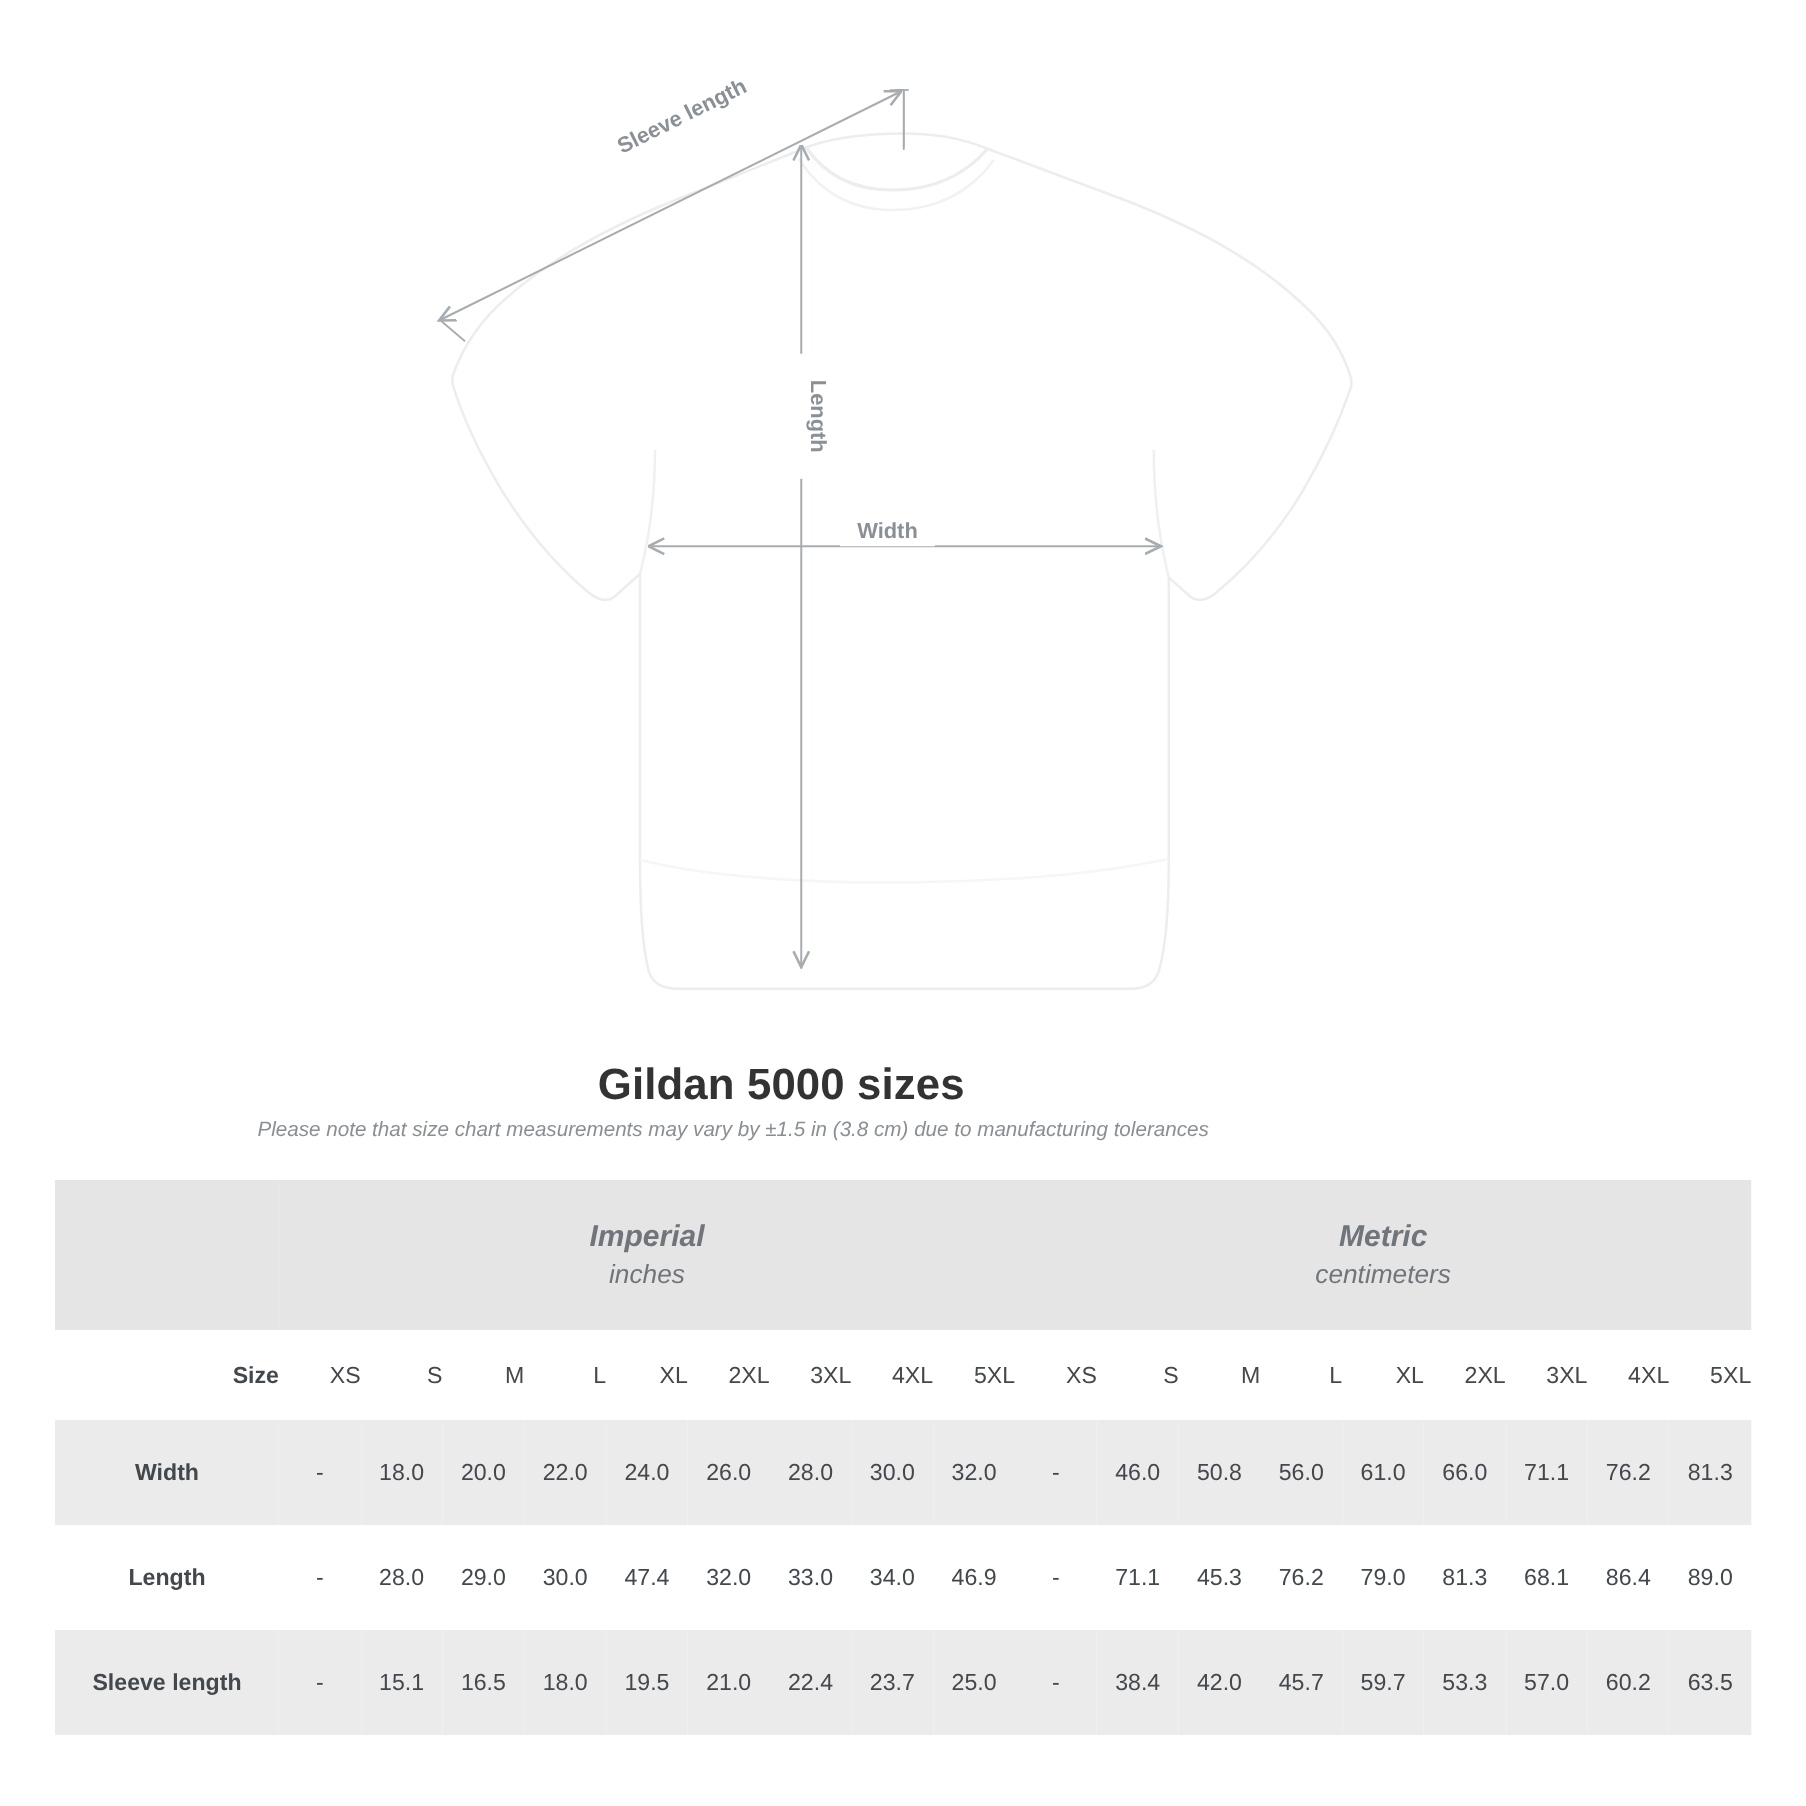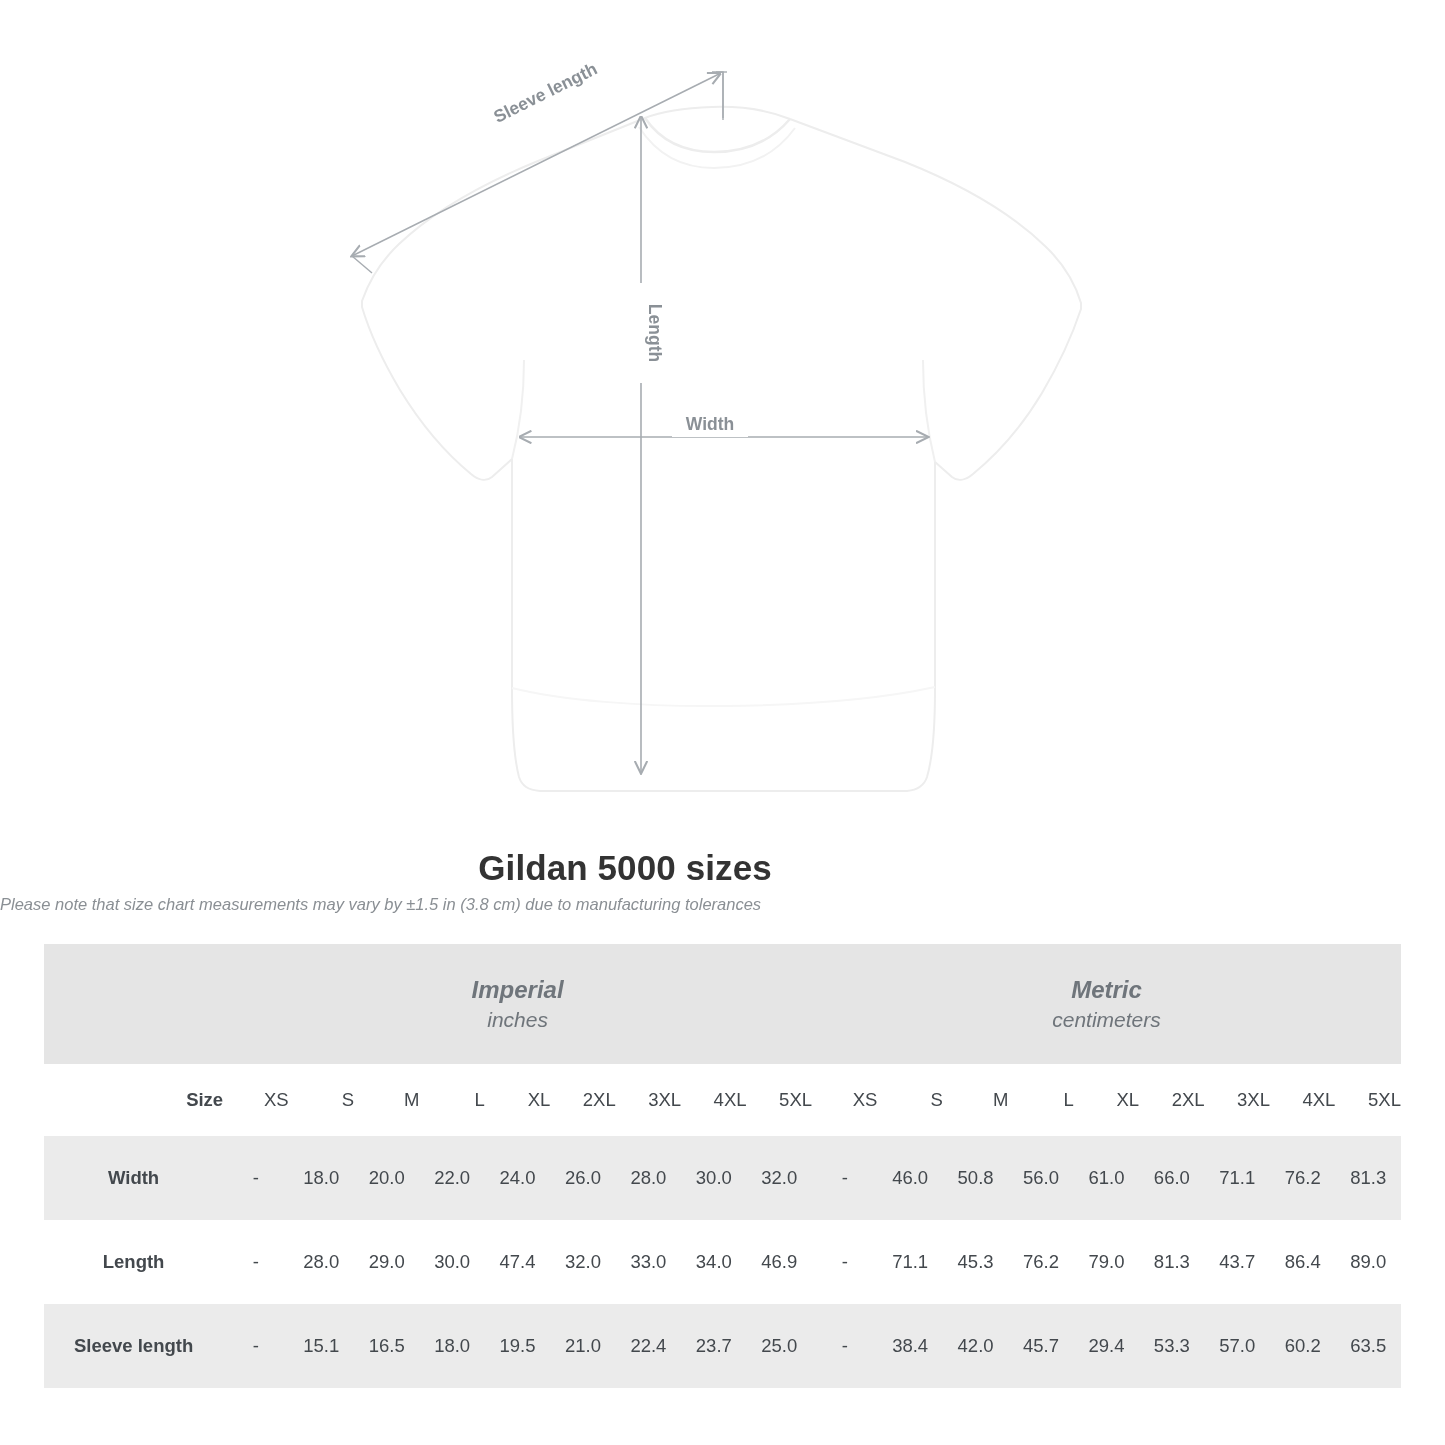--- a/index.html
+++ b/index.html
@@ -32,21 +32,21 @@
     text-align: center;
     font-size: 35px;
     font-weight: bold;
     color: #333333;
     letter-spacing: .1px;
   }
   .chart-note {
     position: absolute;
     left: 0; top: 895px;
     width: 1173px;
-    text-align: left;
+    text-align: center;
     font-size: 16.5px;
     font-style: italic;
     color: #8a8f94;
   }
 
   
   .table-wrap {
     position: absolute;
     left: 44px; top: 944px;
     width: 1357px;
@@ -274,41 +274,41 @@
           <td>32.0</td>
           <td>33.0</td>
           <td>34.0</td>
           <td>46.9</td>
           <td>-</td>
           <td>71.1</td>
           <td>45.3</td>
           <td>76.2</td>
           <td>79.0</td>
           <td>81.3</td>
-          <td>43.7</td>
+          <td>68.1</td>
           <td>86.4</td>
           <td>89.0</td>
         </tr>
 
         <tr class="datarow shade">
           <td class="rowlabel">Sleeve length</td>
           <td>-</td>
           <td>15.1</td>
           <td>16.5</td>
           <td>18.0</td>
           <td>19.5</td>
           <td>21.0</td>
           <td>22.4</td>
           <td>23.7</td>
           <td>25.0</td>
           <td>-</td>
           <td>38.4</td>
           <td>42.0</td>
           <td>45.7</td>
-          <td>29.4</td>
+          <td>59.7</td>
           <td>53.3</td>
           <td>57.0</td>
           <td>60.2</td>
           <td>63.5</td>
         </tr>
       </tbody>
     </table>
   </div>
 
 </div>

